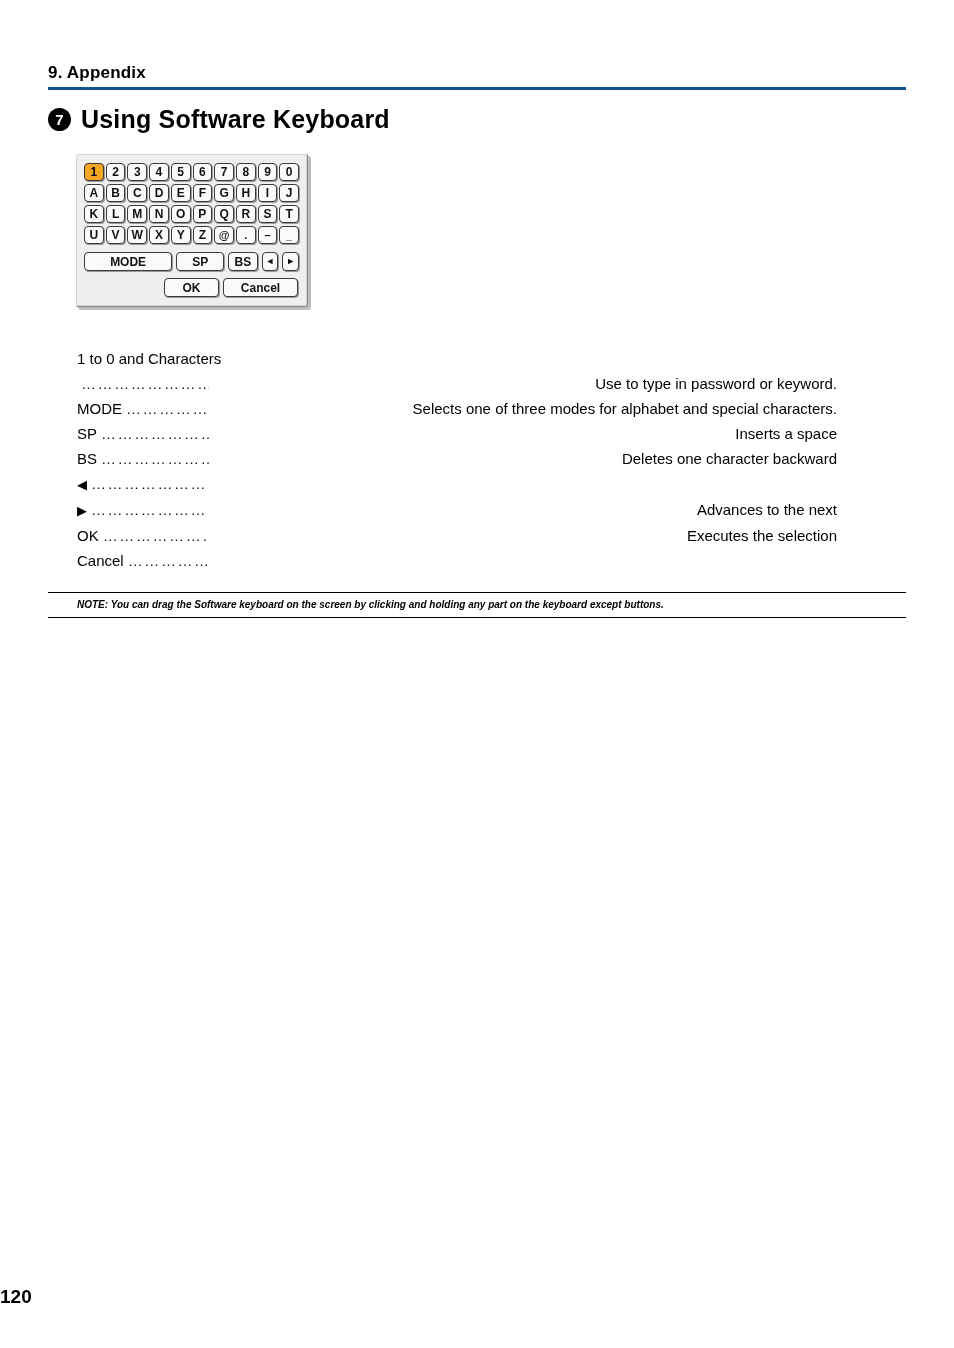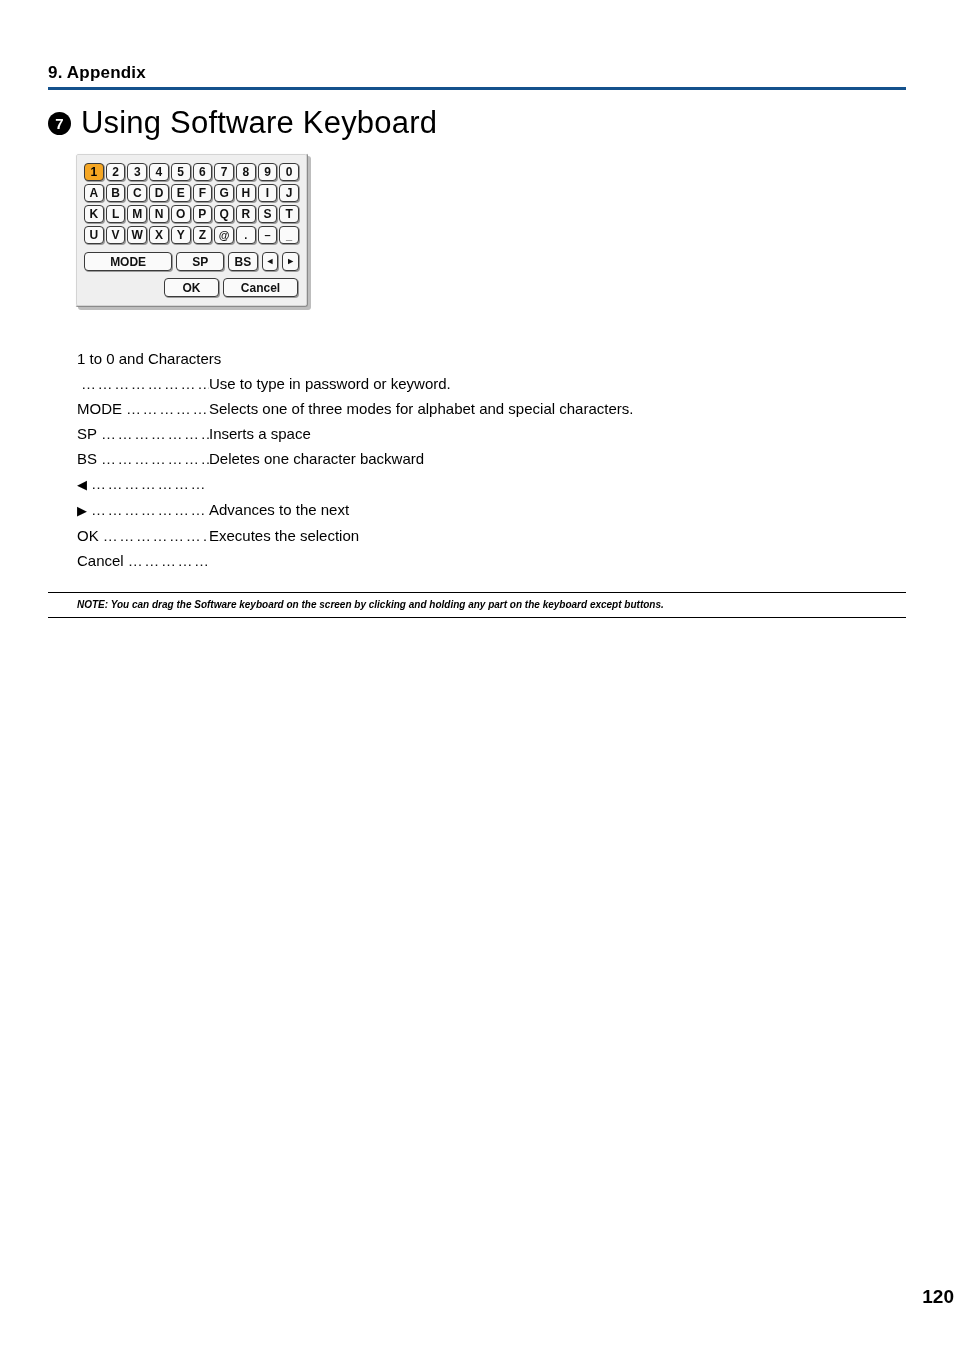--- a/index.html
+++ b/index.html
@@ -55,22 +55,22 @@
     color: #fff;
     font-size: 15px;
     font-weight: bold;
     display: flex;
     align-items: center;
     justify-content: center;
     line-height: 1;
     flex: none;
   }
   .heading-text {
-    font-size: 31px;
-    font-weight: normal;
+    font-size: 25px;
+    font-weight: bold;
     letter-spacing: 0.2px;
     white-space: nowrap;
   }
 
   
   .keyboard-figure {
     position: absolute;
     left: 75px;
     top: 153px;
   }
@@ -148,20 +148,21 @@
     left: 77px;
     top: 346px;
     width: 760px;
     font-size: 15px;
     line-height: 25px;
   }
   .def-line {
     display: flex;
     align-items: baseline;
     white-space: nowrap;
+    text-align: right;
   }
   .def-term {
     width: 132px;
     flex: none;
     overflow: hidden;
     display: flex;
     align-items: baseline;
   }
   .def-term .term-label { flex: none; }
   .def-term .leader {
@@ -195,21 +196,21 @@
     padding: 2px 0 2px 29px;
     white-space: nowrap;
   }
 
   
   .page-number {
     position: absolute;
     left: 0;
     top: 1286px;
     width: 954px;
-    text-align: right;
+    text-align: left;
     font-size: 19px;
     font-weight: bold;
   }
 </style>
 </head>
 <body>
 
 <div class="page-header">
   <div class="header-title">9. Appendix</div>
   <div class="header-rule"></div>

